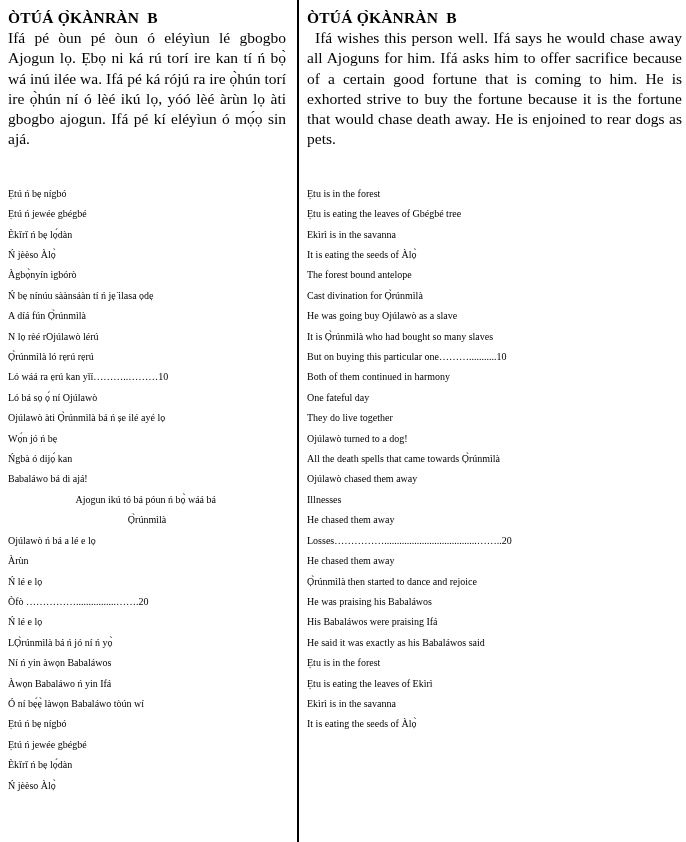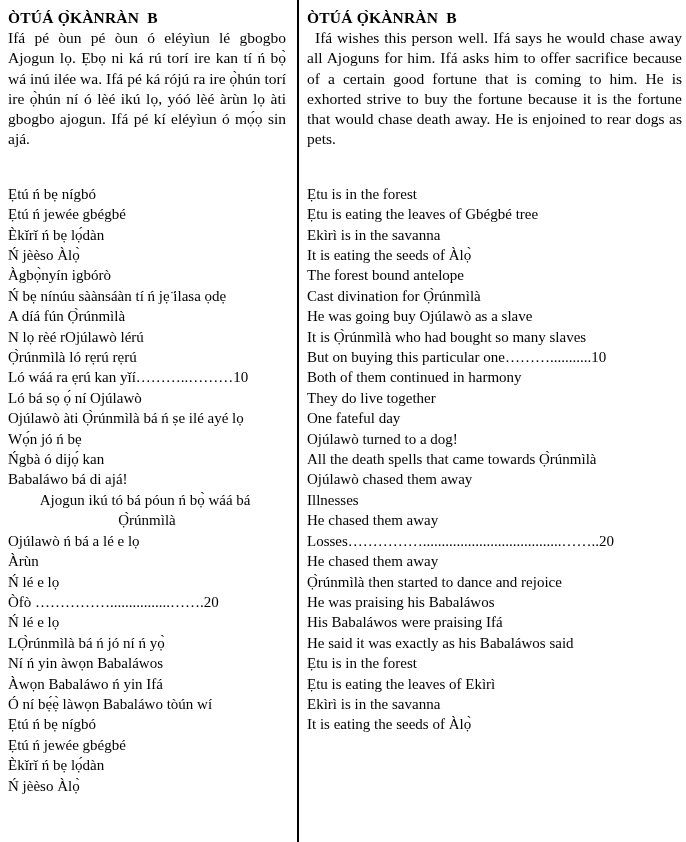--- a/index.html
+++ b/index.html
@@ -65,21 +65,21 @@
   }
   .col-right .intro {
     text-indent: 8px;
   }
   .verse {
     margin: 0;
     padding: 0;
     list-style: none;
   }
   .verse li {
-    font-size: 15px;
+    font-size: 10px;
     line-height: 20.4px;
     white-space: pre-wrap;
     margin: 0;
   }
   
   .verse li.justified {
     text-align: justify;
     text-justify: inter-word;
     text-align-last: center;
   }
@@ -145,22 +145,22 @@
         <li>Ẹtu is in the forest</li>
         <li>Ẹtu is eating the leaves of Gbégbé tree</li>
         <li>Ekìrì is in the savanna</li>
         <li>It is eating the seeds of Àlọ̀</li>
         <li>The forest bound antelope</li>
         <li>Cast divination for Ọ̀rúnmìlà</li>
         <li>He was going buy Ojúlawò as a slave</li>
         <li>It is Ọ̀rúnmìlà who had bought so many slaves</li>
         <li>But on buying this particular one………...........10</li>
         <li>Both of them continued in harmony</li>
+        <li>One fateful day</li>
         <li>They do live together</li>
-        <li>One fateful day</li>
         <li>Ojúlawò turned to a dog!</li>
         <li>All the death spells that came towards Ọ̀rúnmìlà</li>
         <li>Ojúlawò chased them away</li>
         <li>Illnesses</li>
         <li>He chased them away</li>
         <li>Losses…………….....................................……..20</li>
         <li>He chased them away</li>
         <li>Ọ̀rúnmìlà then started to dance and rejoice</li>
         <li>He was praising his Babaláwos</li>
         <li>His Babaláwos were praising Ifá</li>

